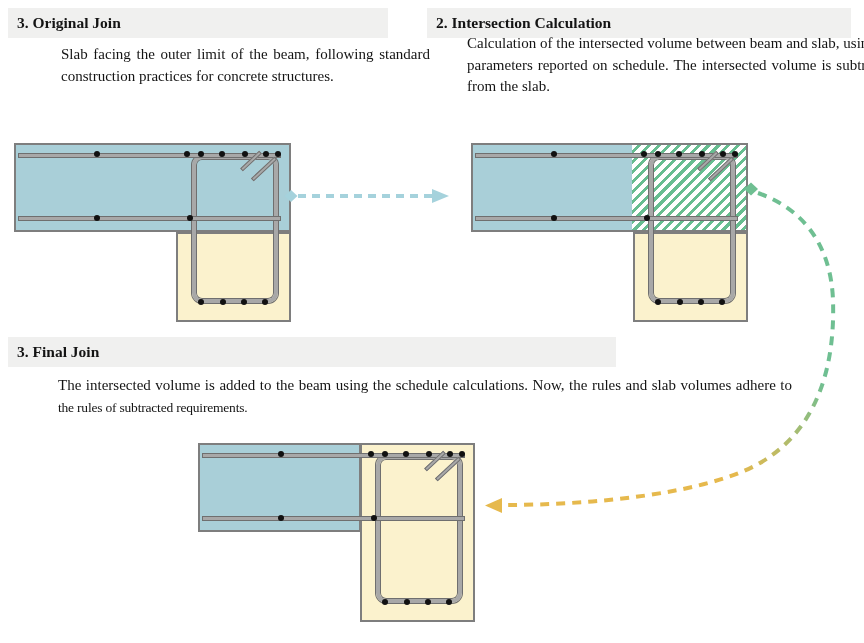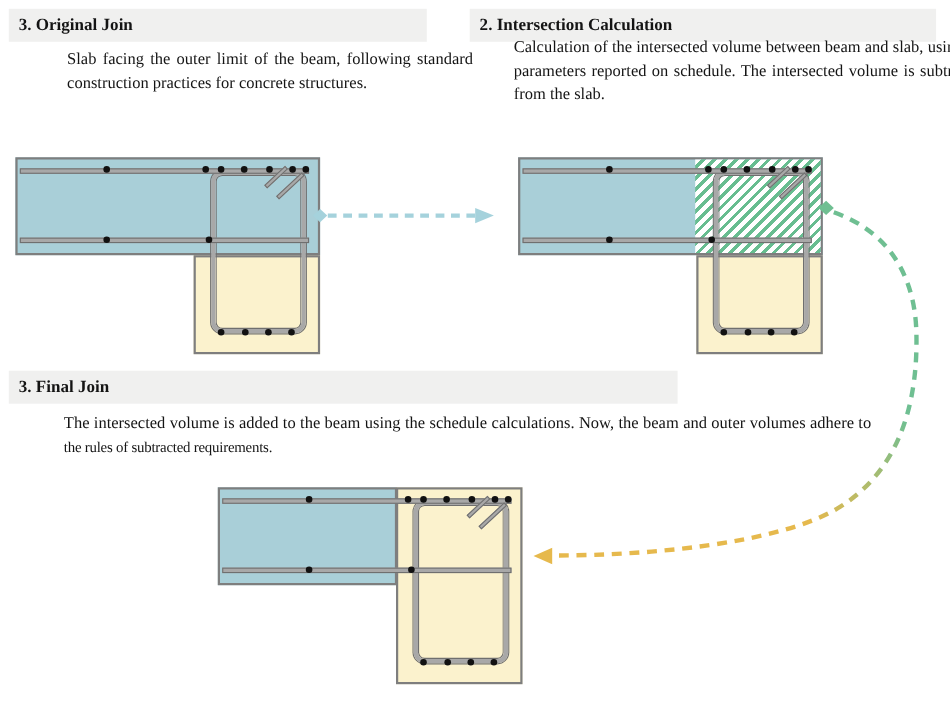--- a/index.html
+++ b/index.html
@@ -55,21 +55,21 @@
 <div id="page">
 
   <div class="sec-header" id="title-1">3. Original Join</div>
   <div class="para" id="para-1">Slab facing the outer limit of the beam, following standard construction practices for concrete structures.</div>
 
   <div class="sec-header" id="title-2">2. Intersection Calculation</div>
   <div class="para" id="para-2">Calculation of the intersected volume between beam and slab, using the parameters reported on schedule. The intersected volume is subtracted from the slab.</div>
 
   <div class="sec-header" id="title-3">3. Final Join</div>
   <div class="para" id="para-3">
-    <span>The intersected volume is added to the beam using the schedule calculations. Now, the beam and outer volumes adhere to </span><span class="suffix">the rules of subtracted requirements.</span>
+    <span>The intersected volume is added to the beam using the schedule calculations. Now, the rules and slab volumes adhere to </span><span class="suffix">the rules of subtracted requirements.</span>
   </div>
 
   <div class="diagram" id="diagram-1">
       <div class="slab"></div>
       <div class="beam"></div>
       <div class="stirrup"></div>
       <div class="rebar-bar" style="top: 10px;"></div>
       <div class="rebar-bar" style="top: 73px;"></div>
       <div class="hook hook-b"></div>
       <div class="hook hook-a"></div>

